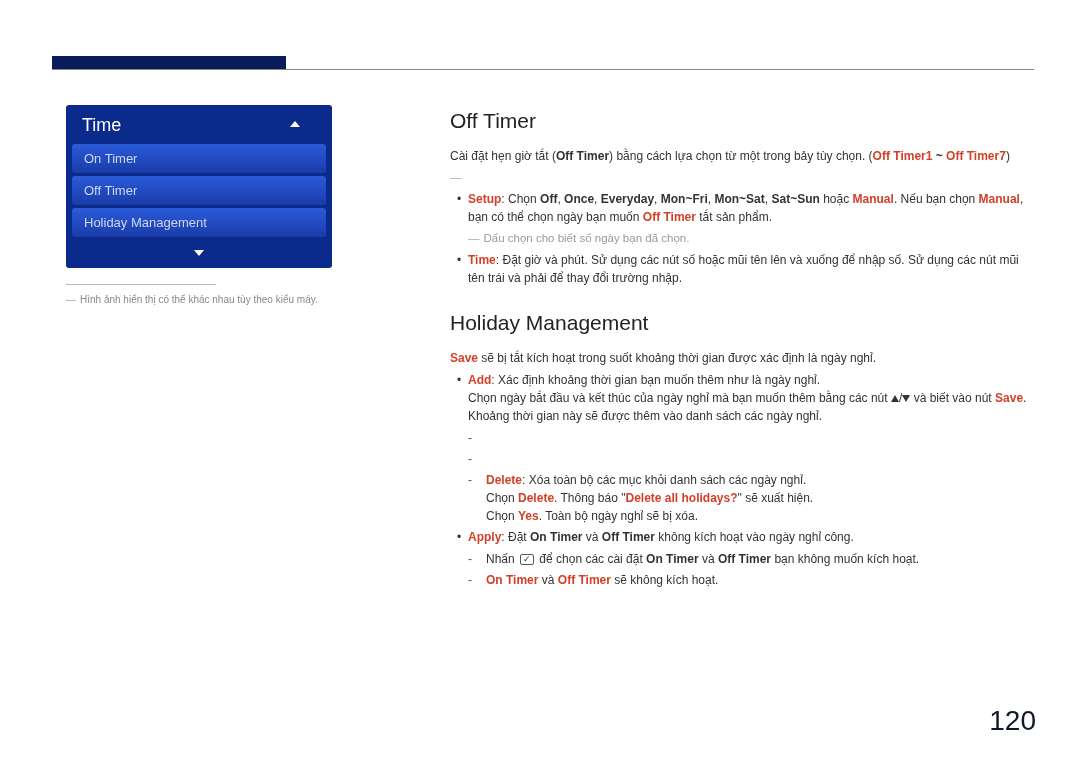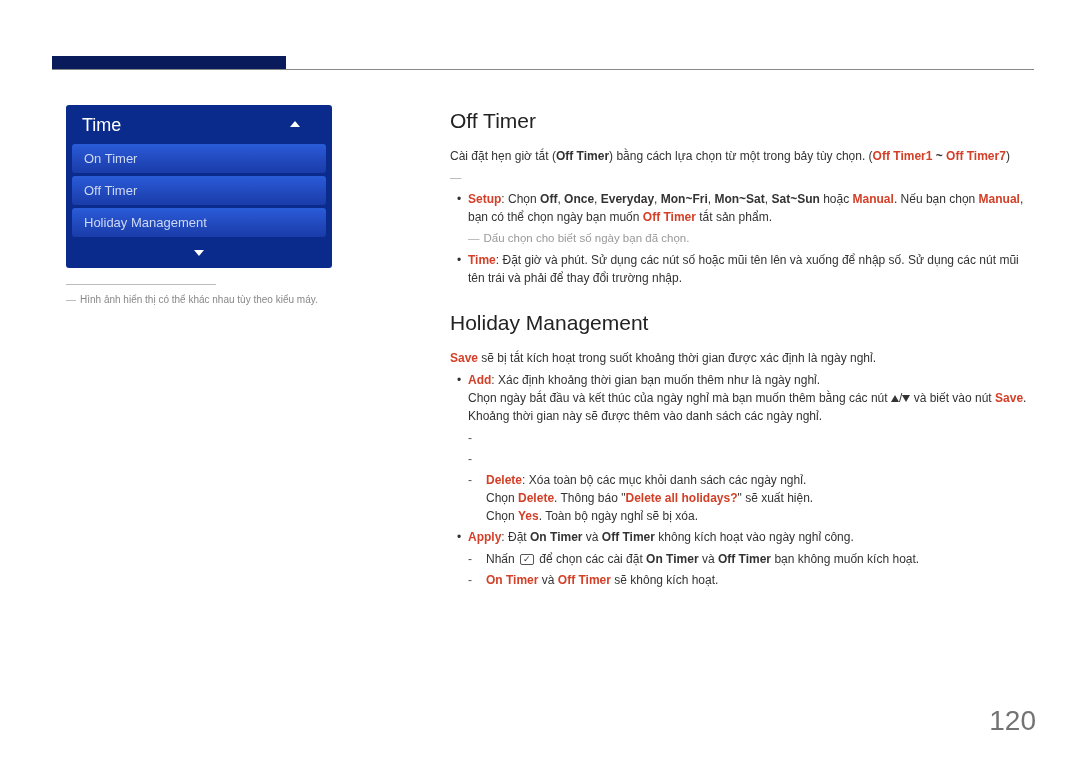--- a/index.html
+++ b/index.html
@@ -132,21 +132,21 @@
     flex-shrink: 0;
     color: #555;
   }
   .bold { font-weight: bold; }
   .red { color: #d43f27; font-weight: bold; }
   .page-number {
     position: absolute;
     bottom: 26px;
     right: 44px;
     font-size: 28px;
-    color: #737373;
+    color: #0f172a;
     font-weight: 300;
   }
   .check-icon {
     display: inline-block;
     width: 14px;
     height: 11px;
     border: 1px solid #555;
     border-radius: 2px;
     position: relative;
     vertical-align: middle;

